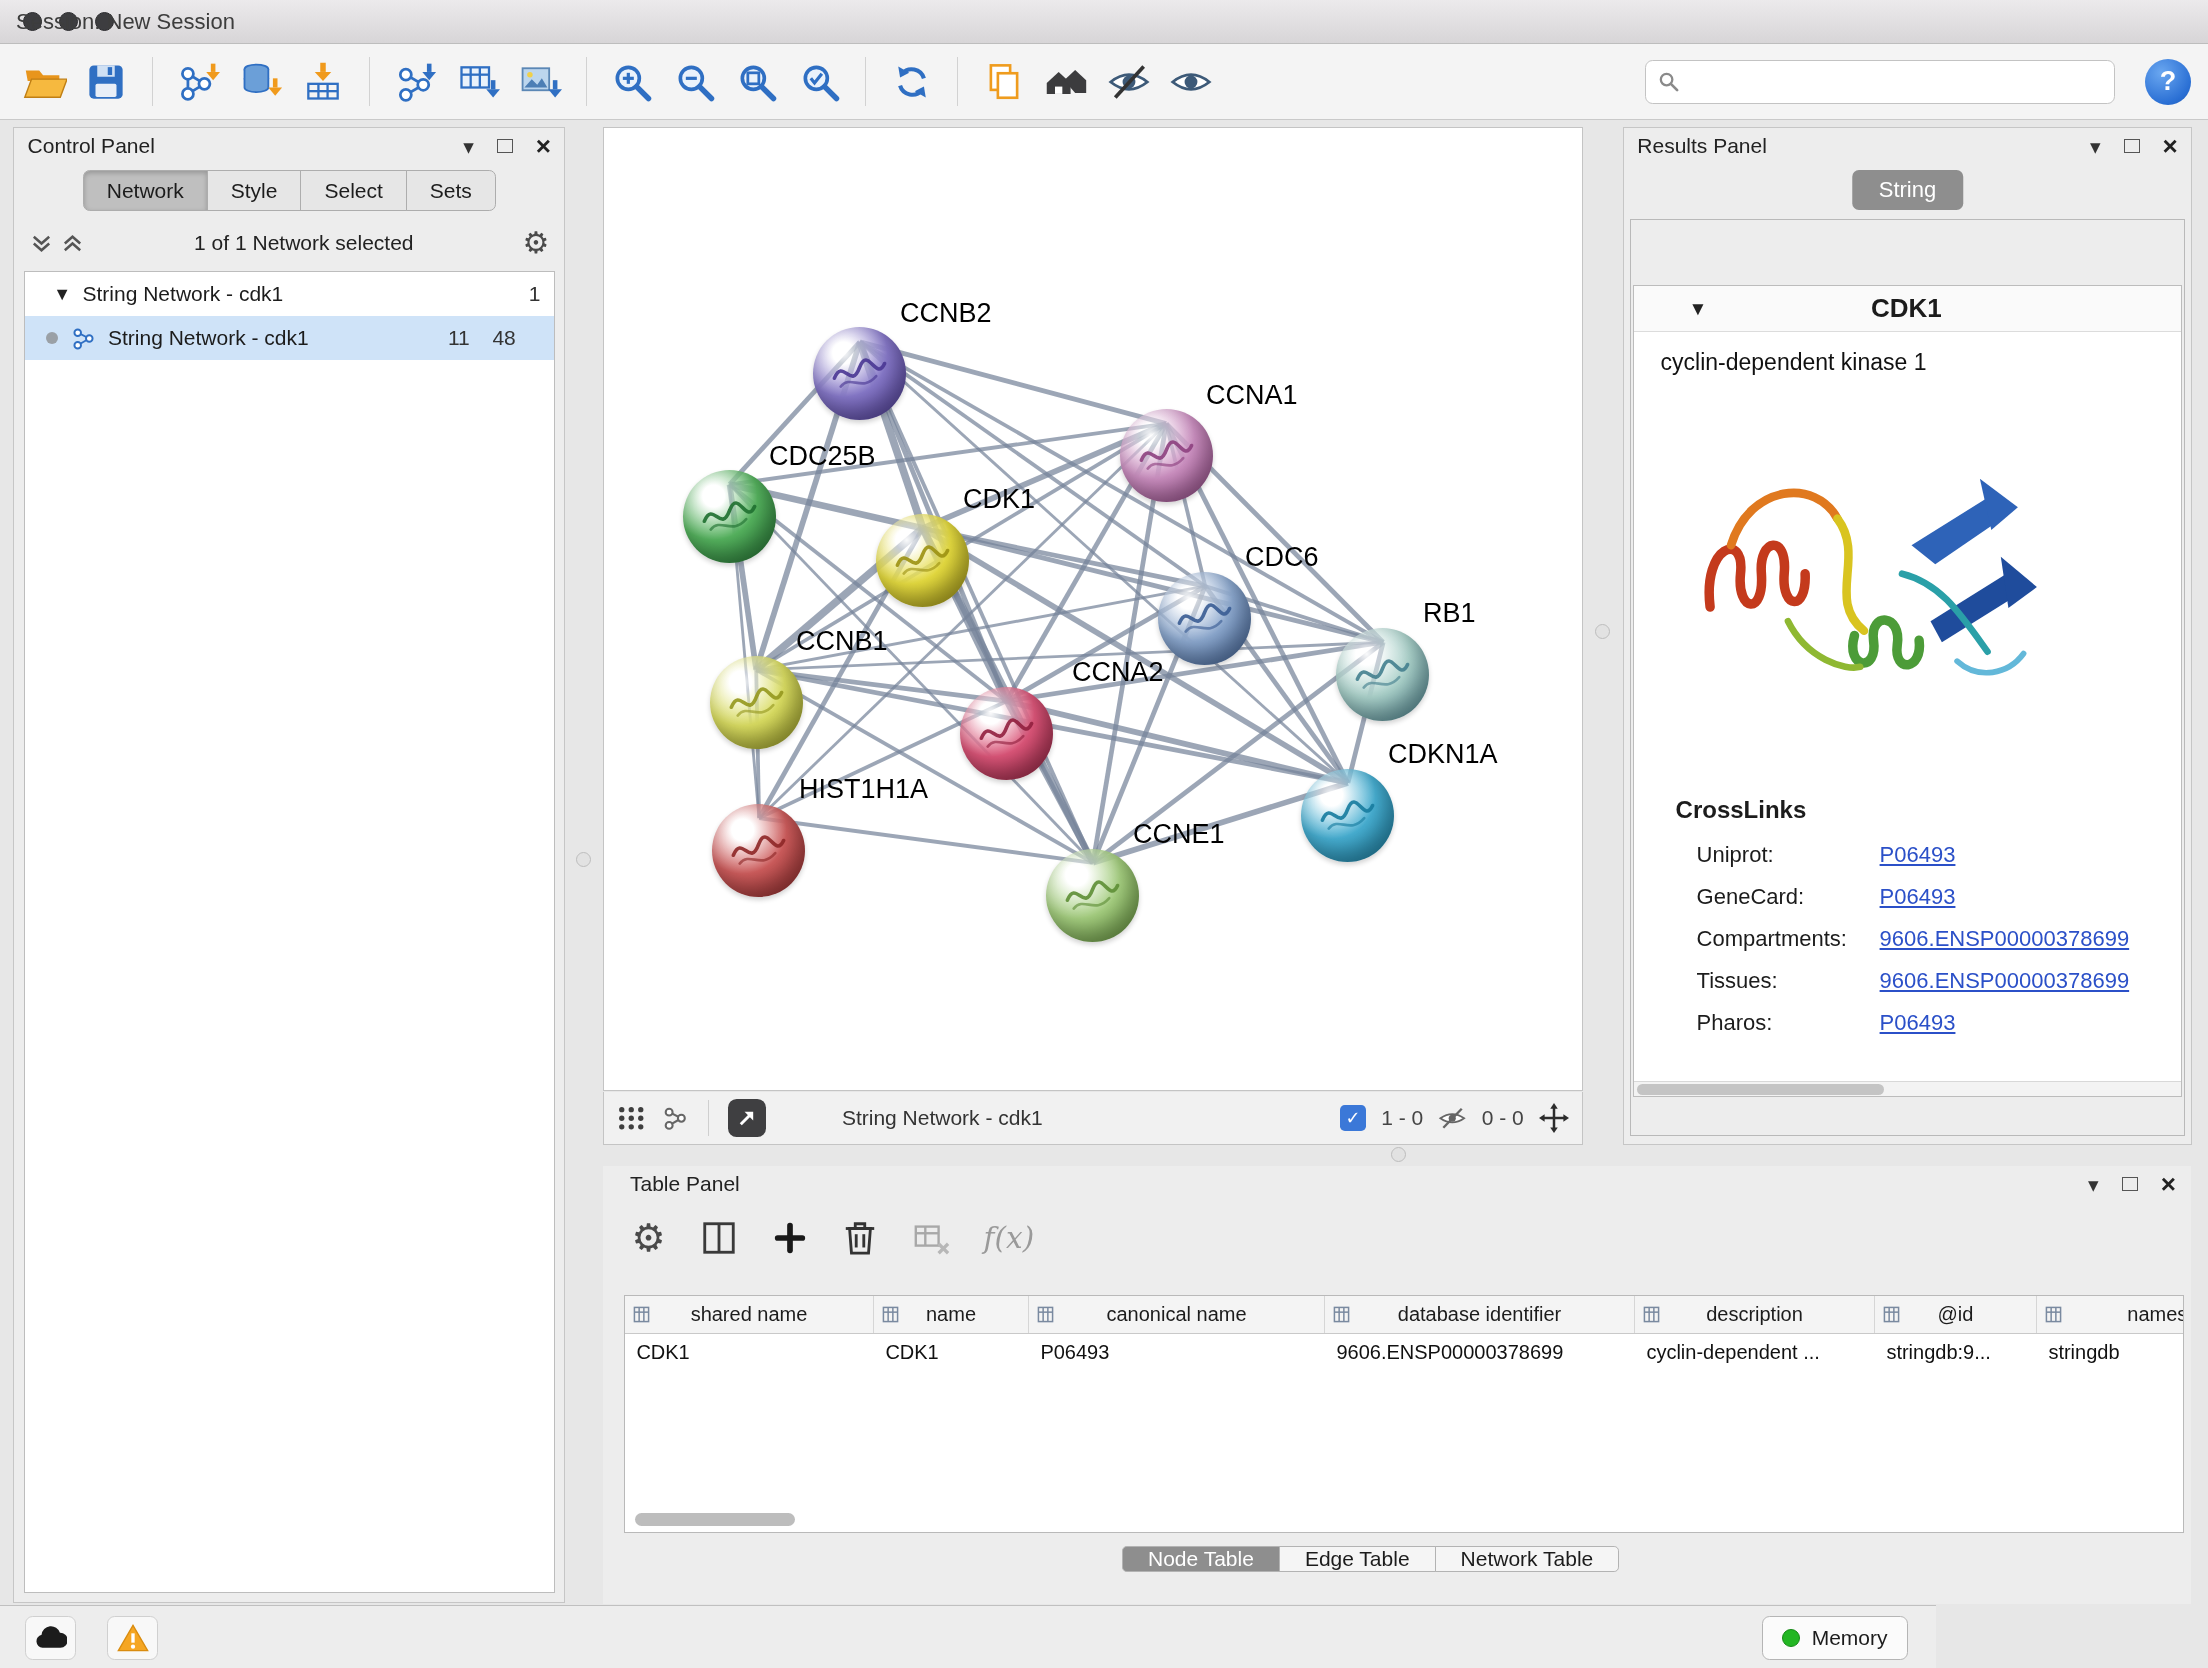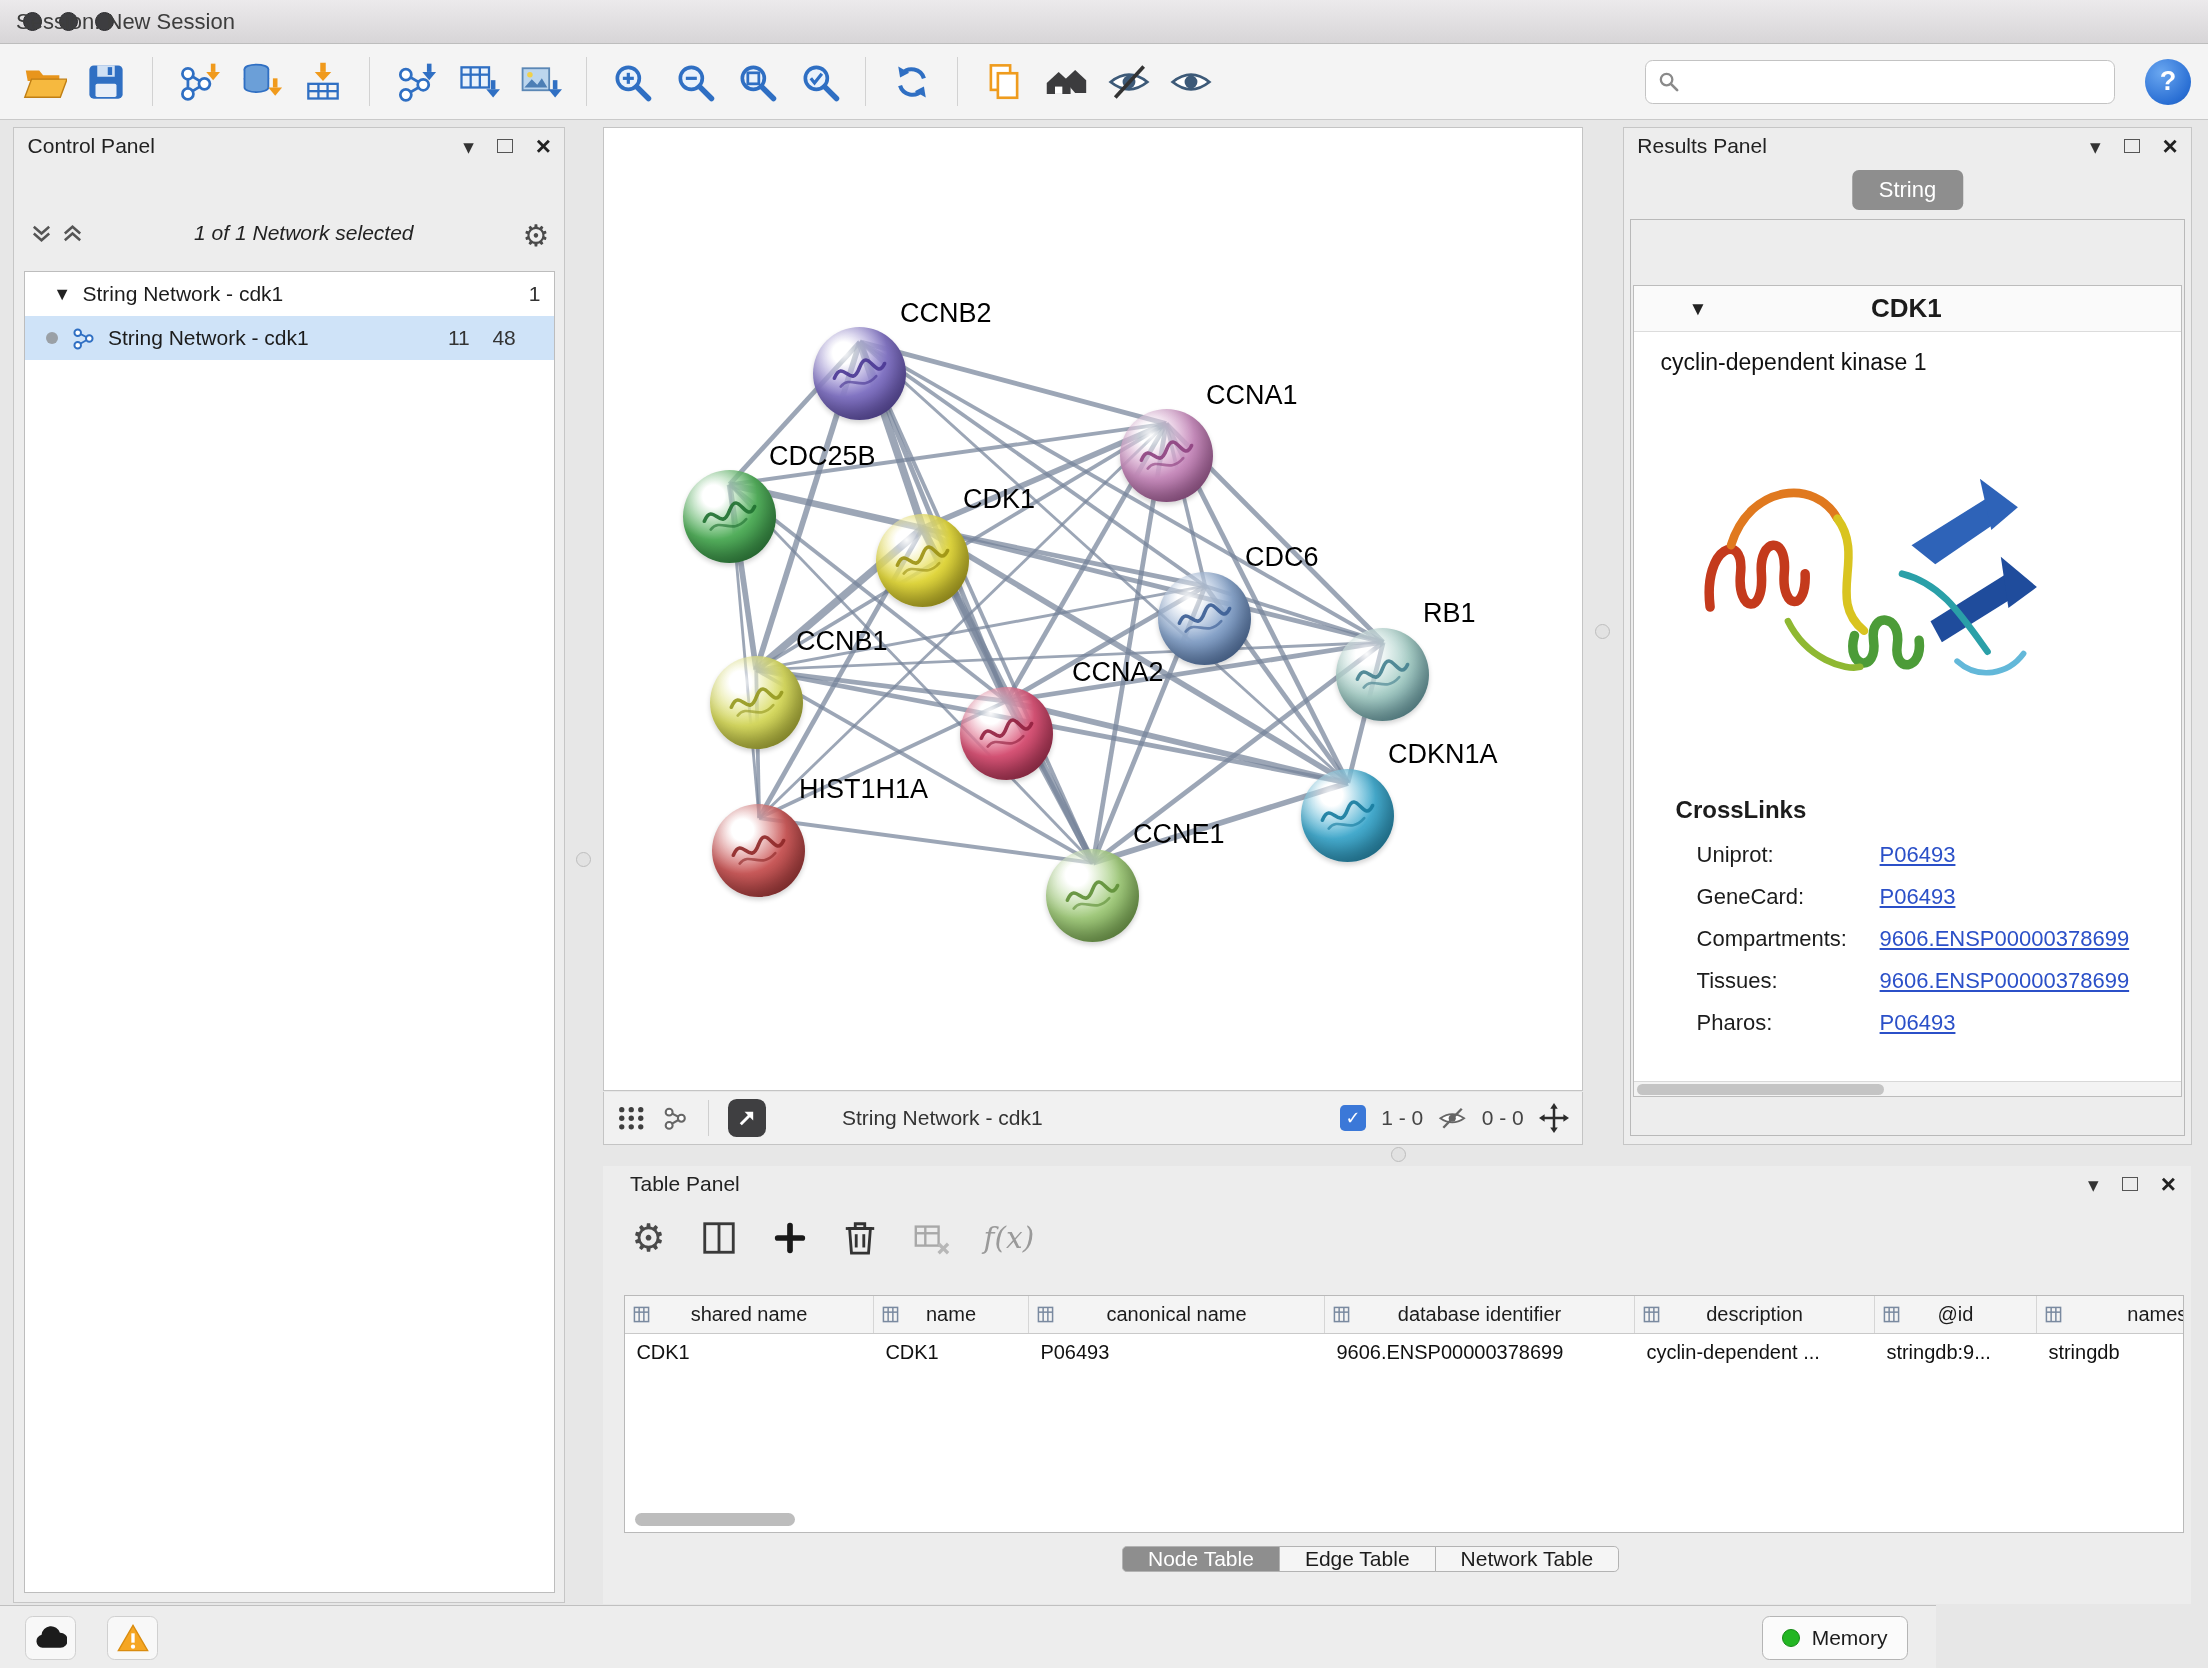--- a/index.html
+++ b/index.html
@@ -30,21 +30,21 @@
   .ph-float{width:16px;height:14.3px;border:1.9px solid #555;}
   .ph-close{font-size:26px;font-weight:bold;color:#222;line-height:1;}
 
   
   .control-panel{position:absolute;left:13.3px;top:127px;width:552px;height:1476px;background:#ededed;border:1px solid #c6c6c6;}
   .cp-tabs{position:absolute;left:0;right:0;top:42px;display:flex;justify-content:center;}
   .cp-tab{padding:7.6px 23px;border:1px solid #adadad;margin-left:-1px;background:#e6e6e6;font-size:21px;}
   .cp-tab:first-child{border-radius:6.7px 0 0 6.7px;margin-left:0;}
   .cp-tab:last-child{border-radius:0 6.7px 6.7px 0;}
   .cp-tab.selected{background:#bfbfbf;box-shadow:inset 0 1.9px 4.8px rgba(0,0,0,.22);}
-  .cp-selrow{position:absolute;left:0;right:0;top:93px;height:44px;display:flex;padding:0 15px;gap:6px;font-style:italic;}
+  .cp-selrow{position:absolute;left:0;right:0;top:93px;height:44px;display:flex;align-items:center;padding:0 15px;gap:6px;}
   .cp-summary{flex:1;text-align:center;font-size:21px;color:#222;}
   .gear{font-size:30px;color:#4a4a4a;line-height:1;}
   .cp-tree{position:absolute;left:9.5px;right:9.5px;top:143px;bottom:9.5px;background:#fff;border:1px solid #bdbdbd;overflow:hidden;}
   .tree-row{height:44px;display:flex;align-items:center;font-size:21px;gap:11.4px;}
   .tree-row.root{padding-left:28.5px;}
   .tree-row.selected{background:#cfe3f8;padding-left:21px;}
   .tree-caret{font-size:18px;color:#222;}
   .tree-bullet{width:12.4px;height:12.4px;border-radius:50%;background:#9aa0a6;}
   .tree-badge{margin-left:auto;padding-right:13.3px;color:#333;}
   .tree-counts{margin-left:auto;display:flex;gap:19px;padding-right:38px;color:#333;}
@@ -302,20 +302,26 @@
 </div>
 
 <div class="control-panel">
   <div class="panel-header">
     <span class="panel-title">Control Panel</span>
     <span class="ph-icons">
       <span class="ph-caret">▾</span>
       <span class="ph-float"></span>
       <span class="ph-close">×</span>
     </span>
+  </div>
+  <div class="cp-tabs">
+    <div class="cp-tab selected">Network</div>
+    <div class="cp-tab">Style</div>
+    <div class="cp-tab">Select</div>
+    <div class="cp-tab">Sets</div>
   </div>
   <div class="cp-selrow">
     <svg width="25" height="25" viewBox="0 0 26 26" fill="none" stroke="#555" stroke-width="2.6">
         <polyline points="5,6 13,13 21,6"></polyline>
         <polyline points="5,13 13,20 21,13"></polyline>
       </svg>
     <svg width="25" height="25" viewBox="0 0 26 26" fill="none" stroke="#555" stroke-width="2.6">
         <polyline points="5,20 13,13 21,20"></polyline>
         <polyline points="5,13 13,6 21,13"></polyline>
       </svg>

